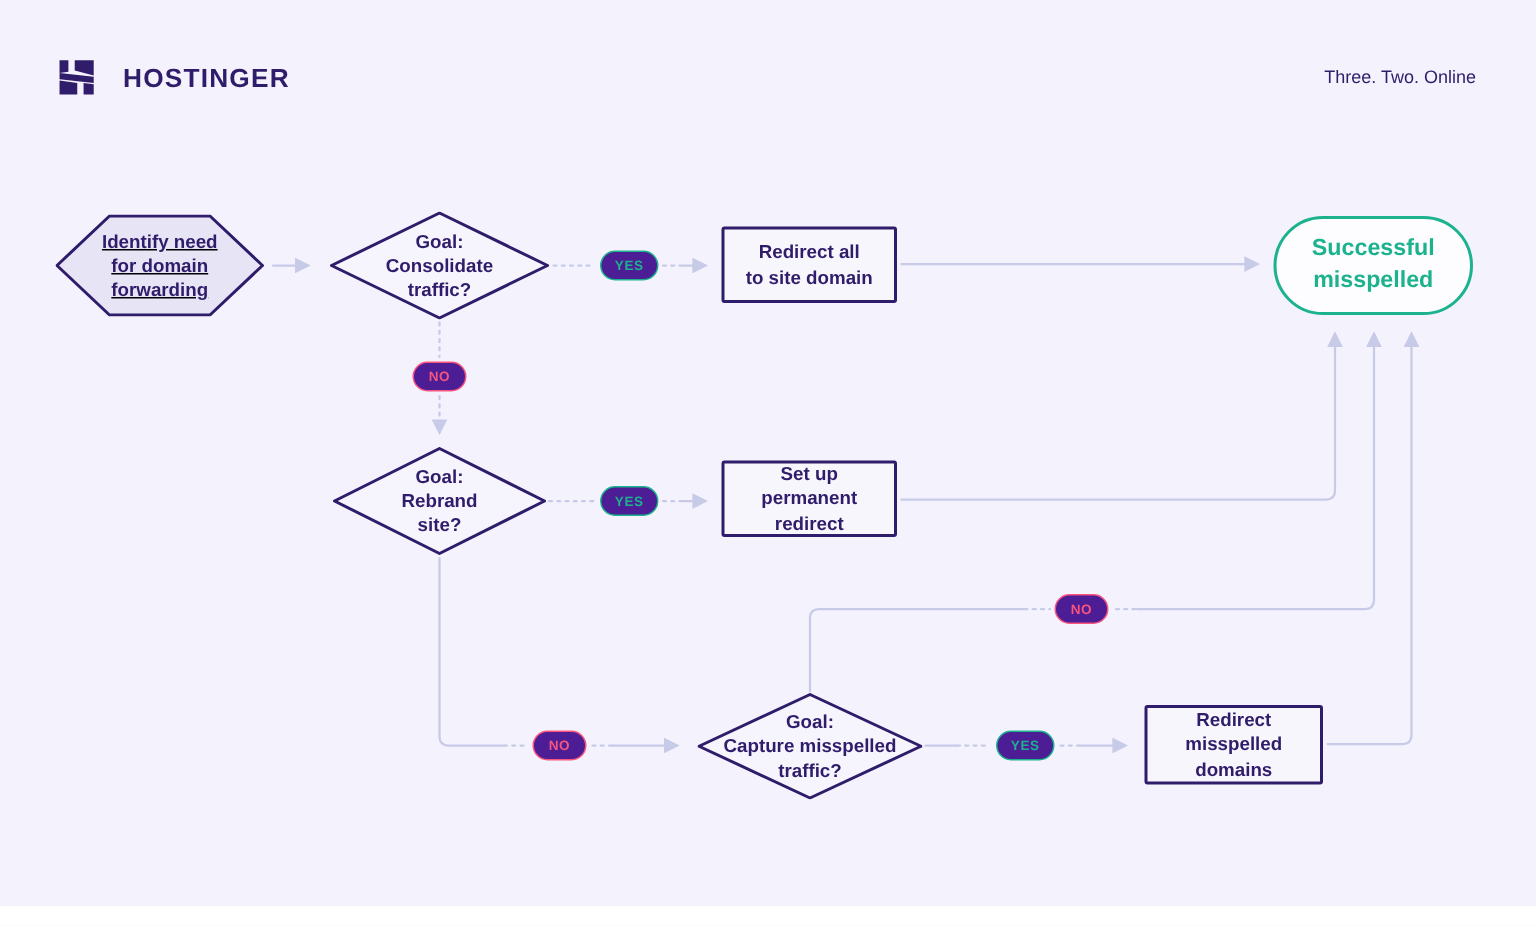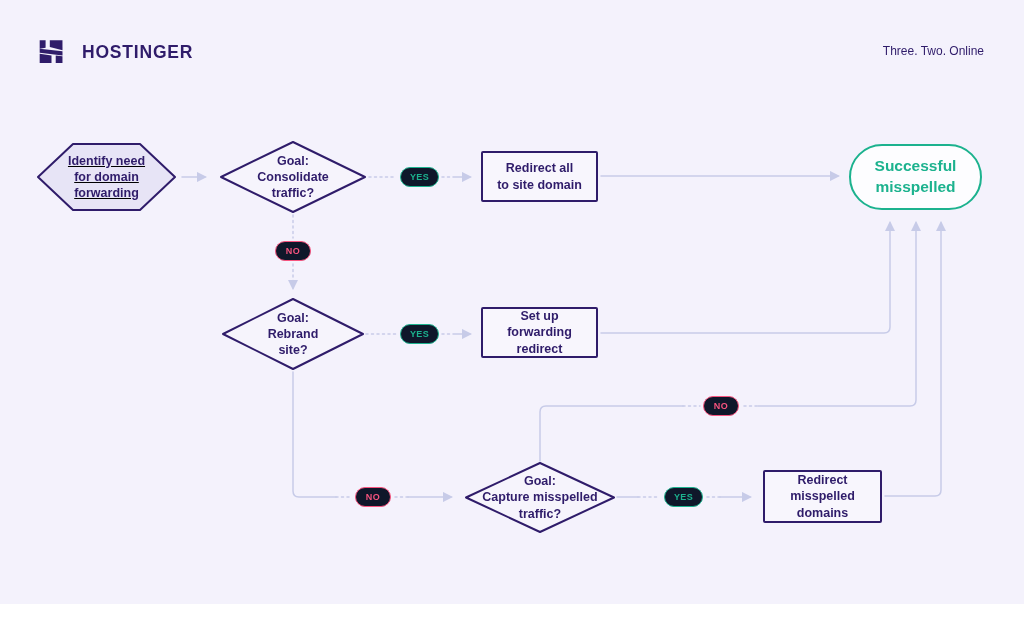--- a/index.html
+++ b/index.html
@@ -21,21 +21,21 @@
 
   
   .proc { border: 2px solid #2F1C6A; border-radius: 2px; background: #F8F6FD; }
 
   
   .terminal { border: 2px solid #1CB28E; border-radius: 34px; background: #FDFDFF; }
   .terminal .lbl { color: #1CB28E; font-size: 15.5px; line-height: 1.35; }
 
   
   .badge { position: absolute; display: flex; align-items: center; justify-content: center;
-           box-sizing: border-box; border-radius: 11px; background: #0f172a;
+           box-sizing: border-box; border-radius: 11px; background: #4c1d95;
            font-size: 9px; font-weight: 700; letter-spacing: 0.4px; }
   .badge.yes { border: 1.5px solid #1CB28E; color: #1CB28E; }
   .badge.no  { border: 1.5px solid #F8547F; color: #F8547F; }
 
   
   .connectors { position: absolute; inset: 0; }
   .c { stroke: #C7CBE8; stroke-width: 1.5; fill: none; stroke-linecap: round; }
   .c.dash { stroke-dasharray: 2 3.5; }
 
   .diamond-poly { fill: #F6F4FC; stroke: #2F1C6A; stroke-width: 2; stroke-linejoin: round; }
@@ -136,21 +136,21 @@
     <svg class="shape-svg" viewBox="0 0 142 72" preserveAspectRatio="none">
       <polygon class="diamond-poly" points="71,1 141,36 71,71 1,36"></polygon>
     </svg>
     <span class="lbl">Goal:
 Rebrand
 site?</span>
   </div>
 
   <div class="node proc" style="left:481px; top:307px; width:117px; height:51px;">
     <span class="lbl">Set up
-forwarding
+permanent
 redirect</span>
   </div>
 
   <div class="node" style="left:465px; top:462px; width:150px; height:71px;">
     <svg class="shape-svg" viewBox="0 0 150 71" preserveAspectRatio="none">
       <polygon class="diamond-poly" points="75,1 149,35.5 75,70 1,35.5"></polygon>
     </svg>
     <span class="lbl">Goal:
 Capture misspelled
 traffic?</span>

